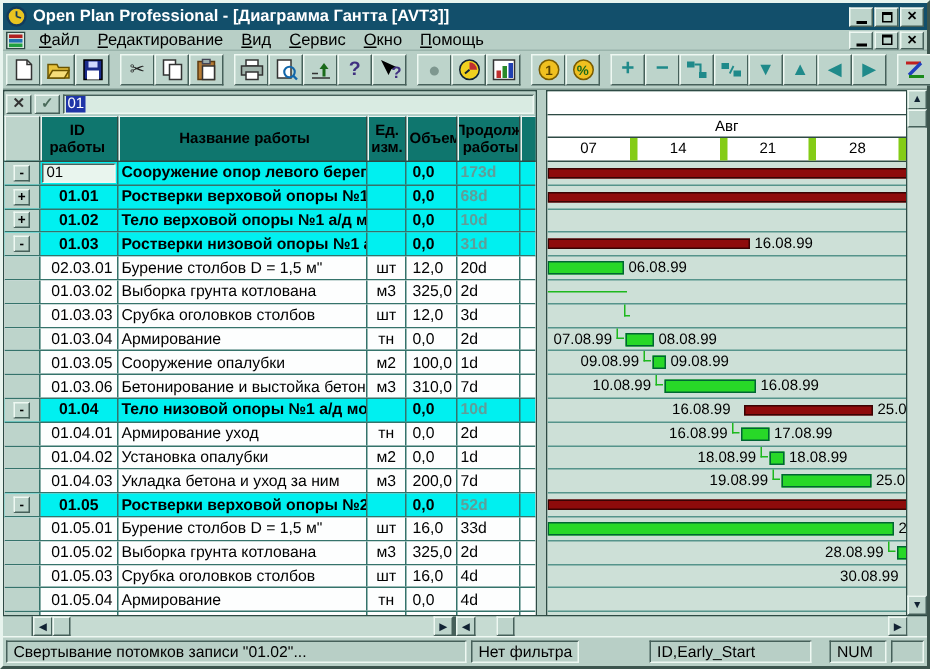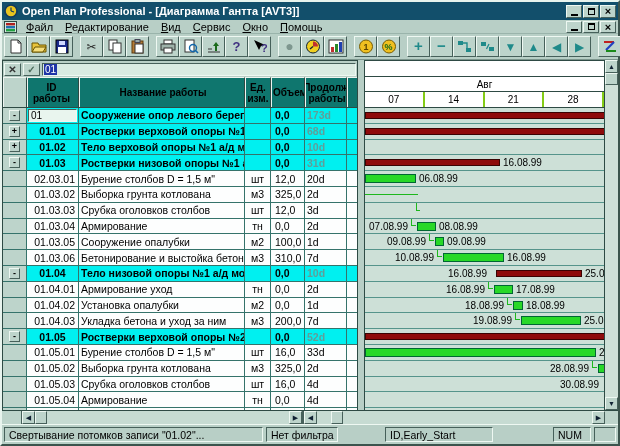--- a/index.html
+++ b/index.html
@@ -75,21 +75,21 @@
   .expbtn { width:11px; height:11px; background:#bdd4cb; border:1px solid; border-color:#eef8f2 #46605a #46605a #eef8f2;
             font-size:9px; line-height:9px; display:flex; align-items:center; justify-content:center; font-weight:bold; }
   .id-edit { width:100%; height:13px; background:#e9f5ee; border:1px solid; border-color:#46605a #eef8f2 #eef8f2 #46605a;
              display:flex; align-items:center; padding-left:2px; font-weight:normal; font-size:10px; }
 
   
   .g-topstrip { height:16px; flex:none; background:#fff; border-bottom:1px solid #2e4a44; }
   .g-head { height:31px; flex:none; background:#fff; border-bottom:1px solid #2e4a44; }
   .g-month { height:15px; display:flex; align-items:center; justify-content:center; border-bottom:1px solid #2e4a44; font-size:10px; }
   .g-weeks { height:15px; display:flex; }
-  .g-week { flex:1; border-right:2px solid #84cc16; display:flex; align-items:center; justify-content:center; font-size:10px; }
+  .g-week { flex:1; border-right:5px solid #84cc16; display:flex; align-items:center; justify-content:center; font-size:10px; }
   .g-body { flex:1; overflow:hidden; background:#cde0d7; position:relative; }
   .grow { height:15.8px; position:relative; border-bottom:1px solid #55948b; overflow:hidden; }
   .gbar { position:absolute; }
   .gbar.summary { height:7px; top:4px; background:#8e0b0b; border:1px solid #3a0303; }
   .gbar.task { height:9px; top:3px; background:#28d828; border:1px solid #063; }
   .glabel { position:absolute; top:2px; font-size:10px; white-space:nowrap; color:#000; }
   .ghook { position:absolute; top:-1px; width:5px; height:8px; border-left:1px solid #1db81d; border-bottom:1px solid #1db81d; }
   .gline { position:absolute; top:7px; height:1px; background:#1db81d; }
   .gelbow { position:absolute; top:-1px; width:4px; height:9px; border-left:1px solid #1db81d; border-bottom:1px solid #1db81d; }
 
@@ -109,21 +109,21 @@
   .corner { width:13px; flex:none; background:#bdd4cb; }
 
   
   .statusbar { height:20px; flex:none; display:flex; align-items:center; gap:3px; padding:2px 2px; border-top:1px solid #eef8f2; }
   .spanel { height:15px; background:#b8cfc6; border:1px solid; border-color:#46605a #eef8f2 #eef8f2 #46605a;
             display:flex; align-items:center; padding:0 4px; white-space:nowrap; overflow:hidden; font-size:10.5px; }
   .sp-msg { flex:1; }
   .sp-filter { width:72px; flex:none; }
   .sp-sort { width:108px; flex:none;margin-left:44px; }
   .sp-gap { width:6px; flex:none; border:none; background:transparent; }
-  .sp-num { width:38px; flex:none;margin-left:48px; }
+  .sp-num { width:38px; flex:none; }
   .sp-x { width:22px; flex:none; }
 </style>
 </head>
 <body>
 
 <div class="window">
 
   <div class="titlebar">
     <svg class="app-icon" viewBox="0 0 14 14">
       <circle cx="7" cy="7" r="6" fill="#e8c420" stroke="#123a5c" stroke-width="1.6"></circle>

